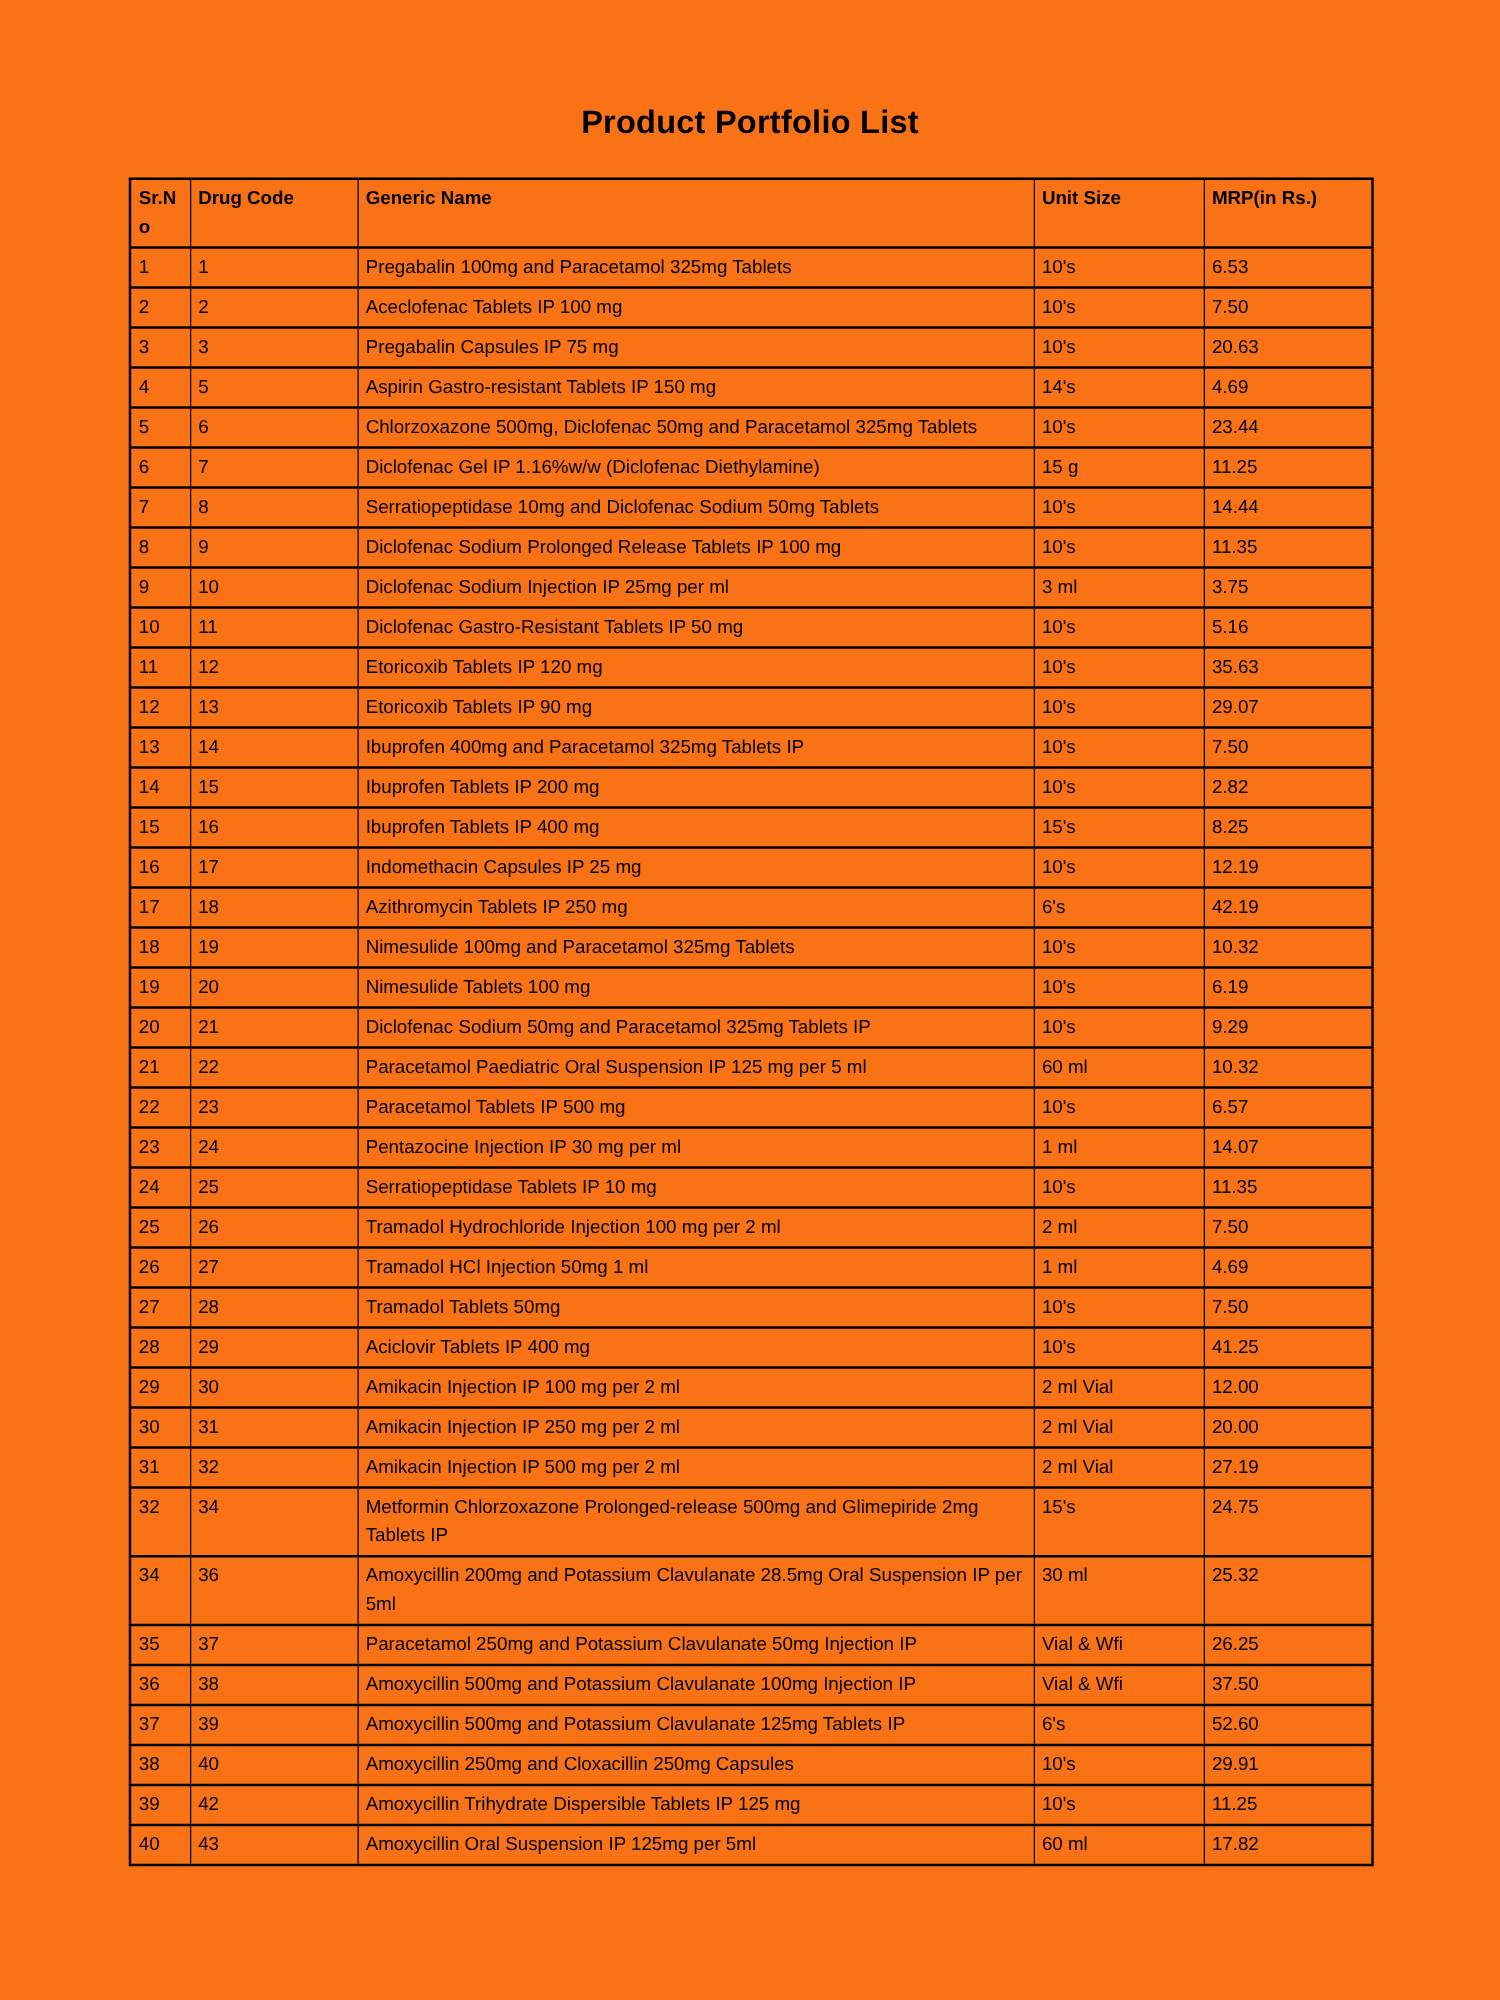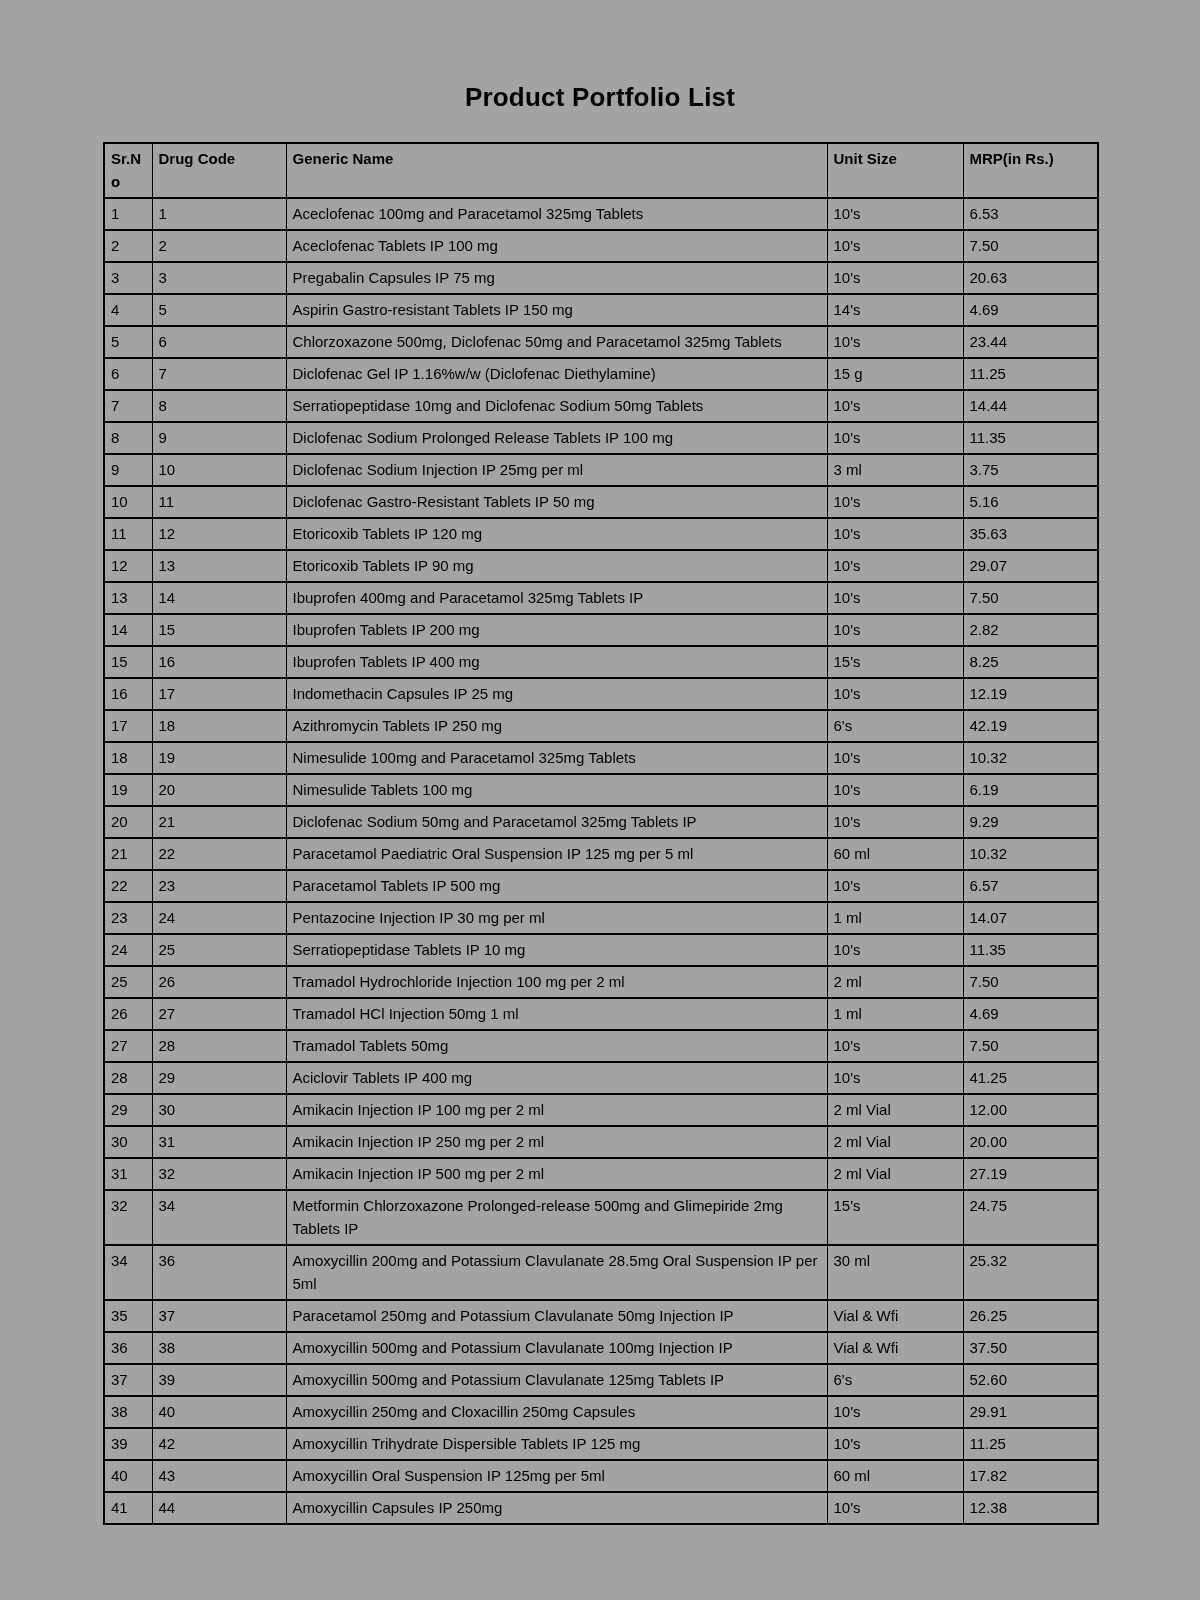--- a/index.html
+++ b/index.html
@@ -7,21 +7,21 @@
     padding: 0;
     background: #ffffff;
     width: 1200px;
     height: 1600px;
     font-family: "Liberation Sans", sans-serif;
     color: #000000;
   }
   .page {
     width: 1200px;
     height: 1600px;
-    background: #a3a3a3;
+    background: #f97316;
     overflow: hidden;
   }
   .doc-title {
     margin: 84px 0 0 0;
     font-size: 26px;
     line-height: 26px;
     font-weight: bold;
     text-align: center;
     letter-spacing: 0.2px;
   }
@@ -77,21 +77,21 @@
         <th>Drug Code</th>
         <th>Generic Name</th>
         <th>Unit Size</th>
         <th>MRP(in Rs.)</th>
       </tr>
     </thead>
     <tbody id="table-body">
         <tr>
           <td class="cell-sr-no">1</td>
           <td class="cell-code">1</td>
-          <td class="cell-name">Aceclofenac 100mg and Paracetamol 325mg Tablets</td>
+          <td class="cell-name">Pregabalin 100mg and Paracetamol 325mg Tablets</td>
           <td class="cell-unit">10's</td>
           <td class="cell-mrp">6.53</td>
         </tr>
         <tr>
           <td class="cell-sr-no">2</td>
           <td class="cell-code">2</td>
           <td class="cell-name">Aceclofenac Tablets IP 100 mg</td>
           <td class="cell-unit">10's</td>
           <td class="cell-mrp">7.50</td>
         </tr>
@@ -347,22 +347,15 @@
           <td class="cell-unit">10's</td>
           <td class="cell-mrp">11.25</td>
         </tr>
         <tr>
           <td class="cell-sr-no">40</td>
           <td class="cell-code">43</td>
           <td class="cell-name">Amoxycillin Oral Suspension IP 125mg per 5ml</td>
           <td class="cell-unit">60 ml</td>
           <td class="cell-mrp">17.82</td>
         </tr>
-        <tr>
-          <td class="cell-sr-no">41</td>
-          <td class="cell-code">44</td>
-          <td class="cell-name">Amoxycillin Capsules IP 250mg</td>
-          <td class="cell-unit">10's</td>
-          <td class="cell-mrp">12.38</td>
-        </tr>
       </tbody>
   </table>
 </div>
 
 </body></html>

